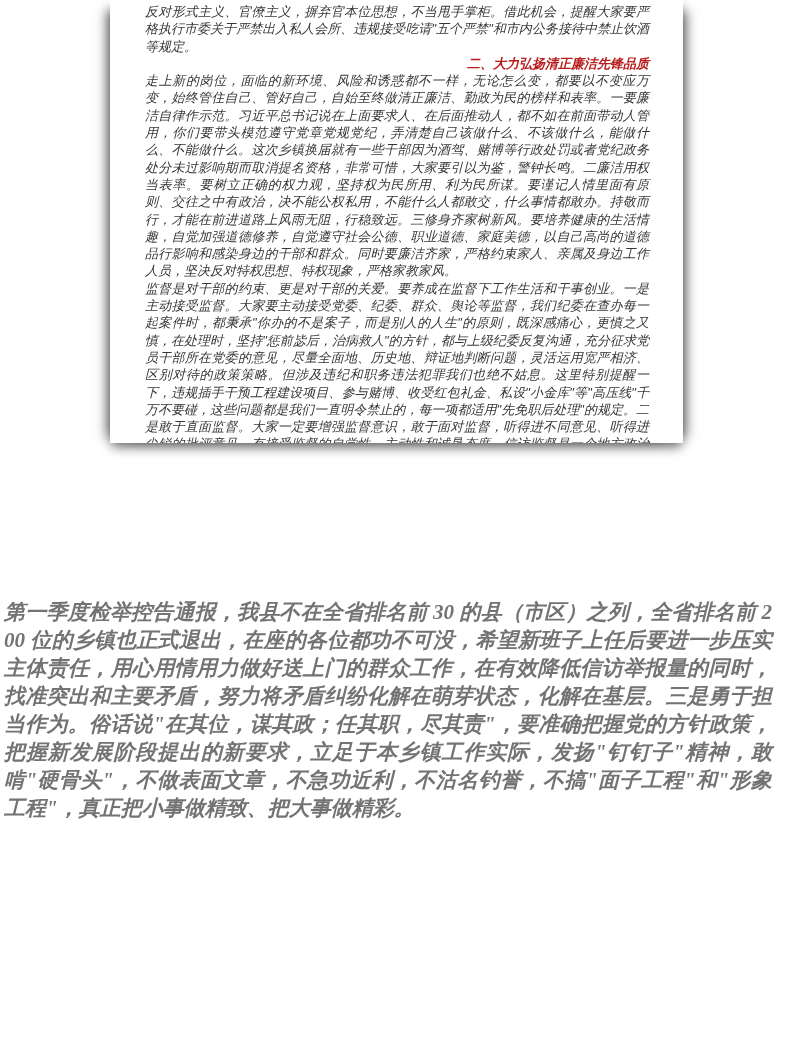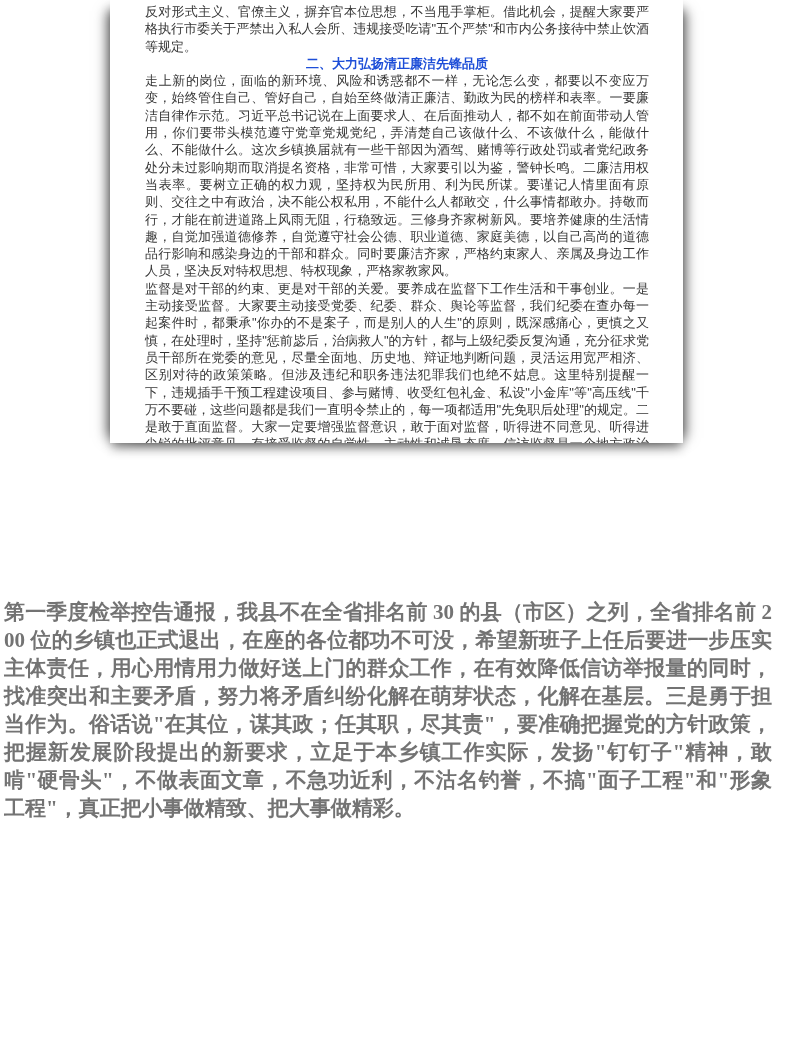--- a/index.html
+++ b/index.html
@@ -7,20 +7,21 @@
     padding: 0;
     background: #ffffff;
     font-family: "Liberation Sans", sans-serif;
   }
   .page {
     position: relative;
     width: 800px;
     height: 836px;
     background: #ffffff;
     overflow: hidden;
+    font-style: italic;
   }
   
   .doc-preview {
     position: absolute;
     left: 110px;
     top: 0;
     width: 573px;
     height: 443px;
     background: #ffffff;
     box-sizing: border-box;
@@ -37,22 +38,22 @@
     font-size: 13px;
     line-height: 17.3px;
     text-align: justify;
     text-justify: inter-ideograph;
     color: #363636;
     font-weight: normal;
     word-break: break-all;
   }
   .doc-preview h3 {
     font-weight: bold;
-    color: #1d4ed8;
-    text-align: center;
+    color: #b91c1c;
+    text-align: right;
   }
   
   .article-text {
     position: absolute;
     left: 4px;
     top: 598px;
     width: 768px;
     font-family: "Liberation Serif", serif;
     font-weight: 600;
     color: #737373;

